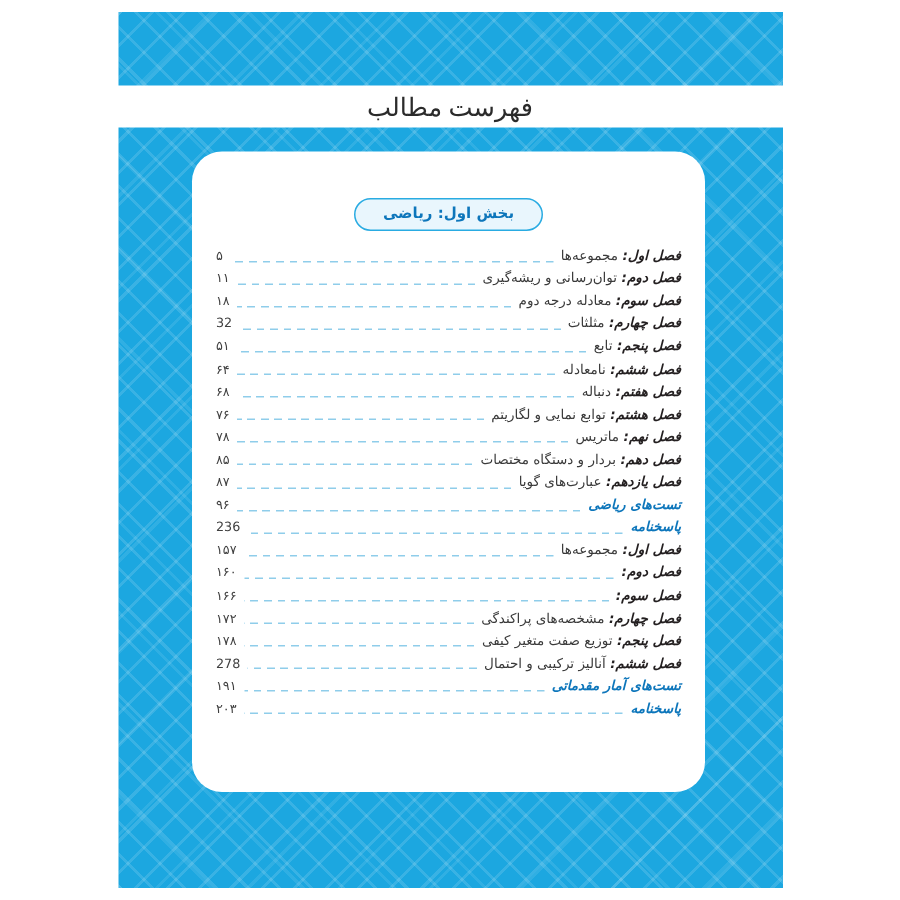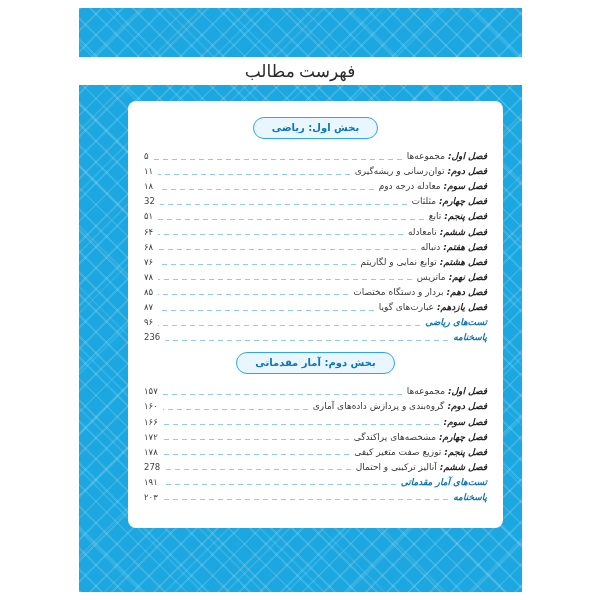--- a/index.html
+++ b/index.html
@@ -17,23 +17,23 @@
       repeating-linear-gradient(135deg, rgba(255,255,255,0.09) 0 2px, transparent 2px 43px);
   }
   .title-bar{
     position:absolute;left:0;right:0;top:57px;height:28px;background:#ffffff;
     display:flex;align-items:center;justify-content:center;z-index:2;font-family:Liberation Serif, serif;
   }
   .page-title{
     font-size:17px;color:#2b2b2b;font-weight:500;letter-spacing:1px;
   }
   .content-card{
-    position:absolute;left:128px;top:101px;width:375px;height:427px;
-    background:#ffffff;border-radius:8px;z-index:2;
-    padding:14px 16px 0 16px;box-sizing:border-box;
+    position:absolute;left:128px;top:101px;width:342px;height:427px;
+    background:#ffffff;border-radius:20px;z-index:2;
+    padding:29px 16px 0 16px;box-sizing:border-box;
     direction:rtl;
   }
   .section-pill{
     display:block;width:fit-content;margin:2px auto 9px auto;
     padding:4px 18px 5px 18px;
     background:#e9f6fd;border:1.3px solid #29abe2;border-radius:12px;
     color:#0d76bb;font-weight:bold;font-size:10px;line-height:1.1;
     white-space:nowrap;
   }
   .section-pill.second{margin-top:8px;}
@@ -134,31 +134,29 @@
           <span class="row-label">تست‌های ریاضی</span>
           <span class="leader"></span>
           <span class="page-number">۹۶</span>
         </div>
         <div class="toc-row special">
           <span class="row-label">پاسخنامه</span>
           <span class="leader"></span>
           <span class="page-number">236</span>
         </div>
       </div>
-      <div class="section-pill second">بخش دوم: آمار مقدماتی</div>
       <div class="toc-rows">
         <div class="toc-row">
           <span class="row-label">فصل اول:</span>
           <span class="row-title">مجموعه‌ها</span>
           <span class="leader"></span>
           <span class="page-number">۱۵۷</span>
         </div>
         <div class="toc-row">
           <span class="row-label">فصل دوم:</span>
-          <span class="row-title">گروه‌بندی و پردازش داده‌های آماری</span>
           <span class="leader"></span>
           <span class="page-number">۱۶۰</span>
         </div>
         <div class="toc-row">
           <span class="row-label">فصل سوم:</span>
           <span class="leader"></span>
           <span class="page-number">۱۶۶</span>
         </div>
         <div class="toc-row">
           <span class="row-label">فصل چهارم:</span>

